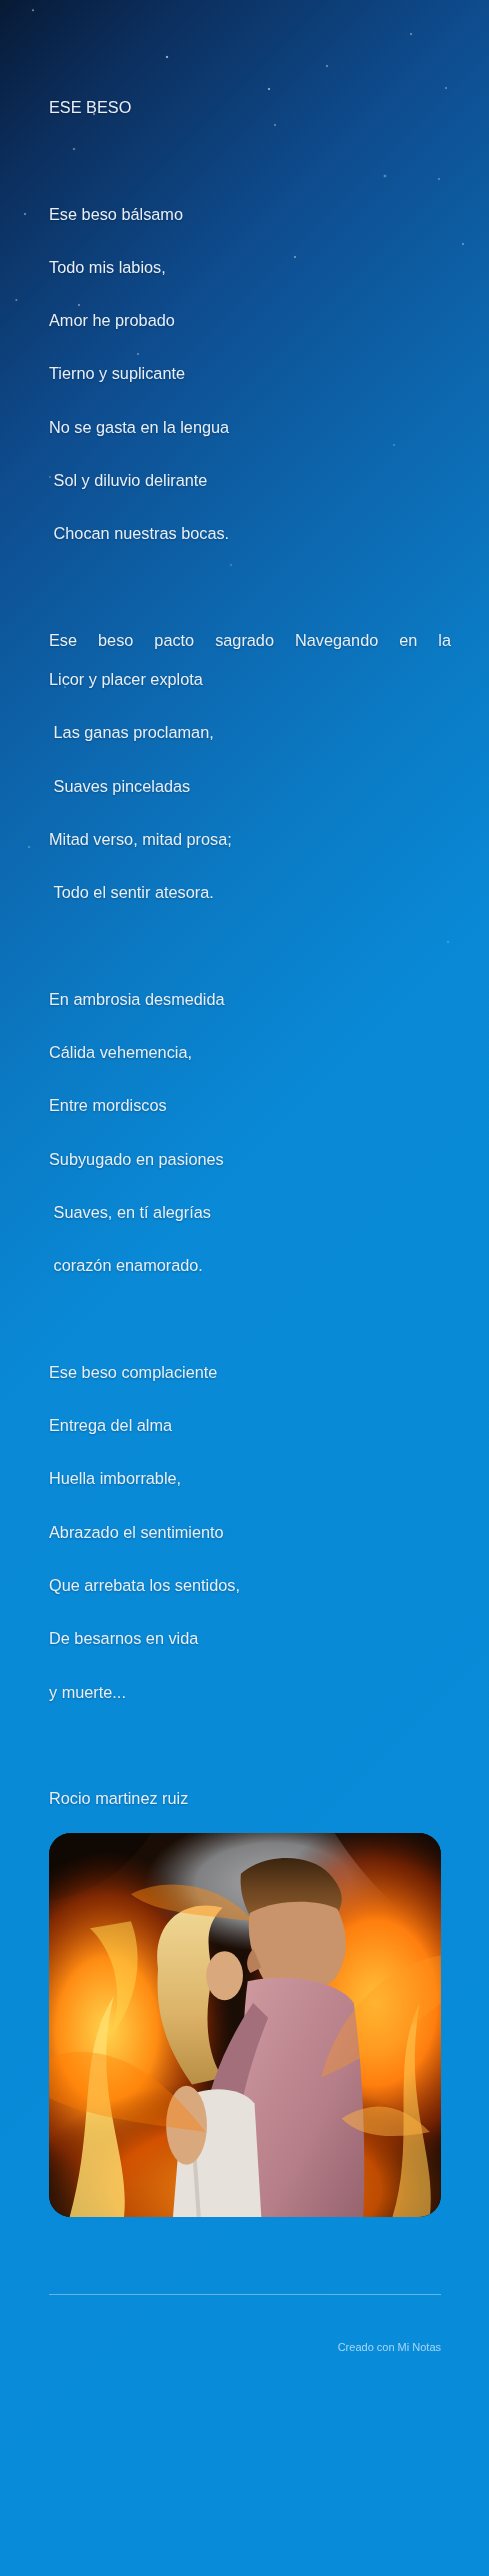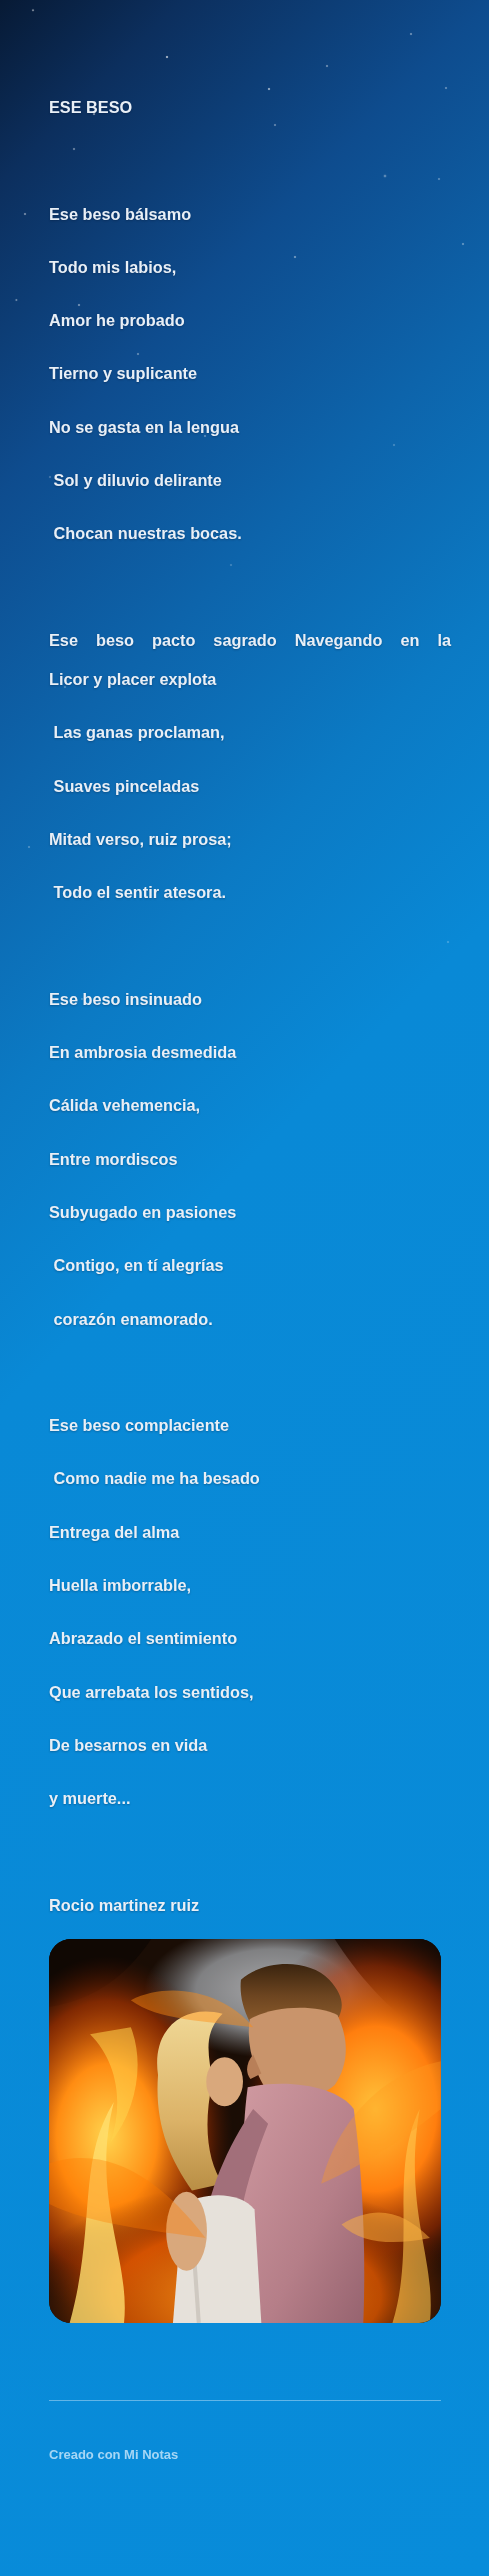--- a/index.html
+++ b/index.html
@@ -37,21 +37,21 @@
       452px 94px 0.7px rgba(255,255,255,.45),
       333px 72px 0.7px rgba(255,255,255,.5),
       71px 693px 0.7px rgba(255,255,255,.35),
       35px 853px 0.7px rgba(255,255,255,.35),
       454px 948px 0.7px rgba(255,255,255,.3),
       88px 1005px 0.7px rgba(255,255,255,.3),
       400px 451px 0.7px rgba(255,255,255,.3),
       237px 571px 0.7px rgba(255,255,255,.28),
       56px 483px 0.7px rgba(255,255,255,.3);
   }
-  .content { position: relative; padding: 88px 39px 0 49px; font-weight: bold; }
+  .content { position: relative; padding: 88px 39px 0 49px; }
   .line {
     margin: 0 0 14.3px 0;
     font-size: 16.3px;
     line-height: 39px;
     min-height: 39px;
     color: #e9eff6;
     white-space: pre-wrap;
     text-shadow: 0 1.4px 2px rgba(0,20,45,.30);
   }
   .line.justify {
@@ -68,22 +68,22 @@
   }
   .photo svg { display: block; width: 100%; height: 100%; }
   .divider {
     margin-top: 77px;
     width: 392px; height: 0.7px;
     background: rgba(235,245,255,.4);
   }
   .footer-credit {
     margin-top: 44px;
     width: 392px;
-    text-align: left;
-    font-size: 13px;
+    text-align: right;
+    font-size: 11px;
     line-height: 19px;
     color: rgba(226,242,255,.72);
   }
 </style>
 </head>
 <body>
 
 <div class="stars"></div>
 
 <div class="content">
@@ -96,33 +96,31 @@
       <p class="line">Amor he probado</p>
       <p class="line">Tierno y suplicante</p>
       <p class="line">No se gasta en la lengua</p>
       <p class="line"> Sol y diluvio delirante</p>
       <p class="line"> Chocan nuestras bocas.</p>
       <p class="line blank"></p>
       <p class="line justify">Ese beso pacto sagrado Navegando en la</p>
       <p class="line">Licor y placer explota</p>
       <p class="line"> Las ganas proclaman,</p>
       <p class="line"> Suaves pinceladas</p>
-      <p class="line">Mitad verso, ruiz prosa;</p>
+      <p class="line">Mitad verso, mitad prosa;</p>
       <p class="line"> Todo el sentir atesora.</p>
       <p class="line blank"></p>
-      <p class="line">Ese beso insinuado</p>
       <p class="line">En ambrosia desmedida</p>
       <p class="line">Cálida vehemencia,</p>
       <p class="line">Entre mordiscos</p>
       <p class="line">Subyugado en pasiones</p>
-      <p class="line"> Contigo, en tí alegrías</p>
+      <p class="line"> Suaves, en tí alegrías</p>
       <p class="line"> corazón enamorado.</p>
       <p class="line blank"></p>
       <p class="line">Ese beso complaciente</p>
-      <p class="line"> Como nadie me ha besado</p>
       <p class="line">Entrega del alma</p>
       <p class="line">Huella imborrable,</p>
       <p class="line">Abrazado el sentimiento</p>
       <p class="line">Que arrebata los sentidos,</p>
       <p class="line">De besarnos en vida</p>
       <p class="line">y muerte...</p>
       <p class="line blank"></p>
       <p class="line">Rocio martinez ruiz</p>
     </div>
 

